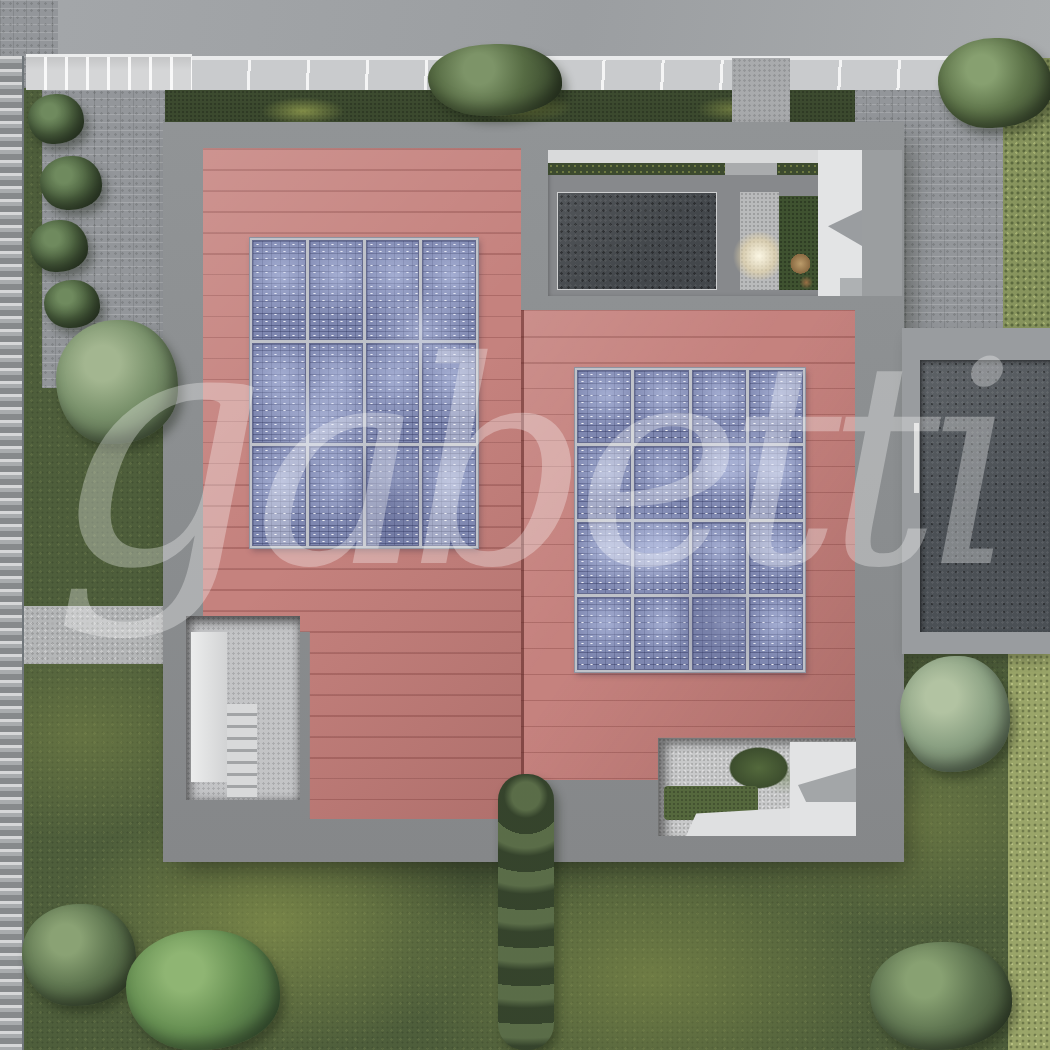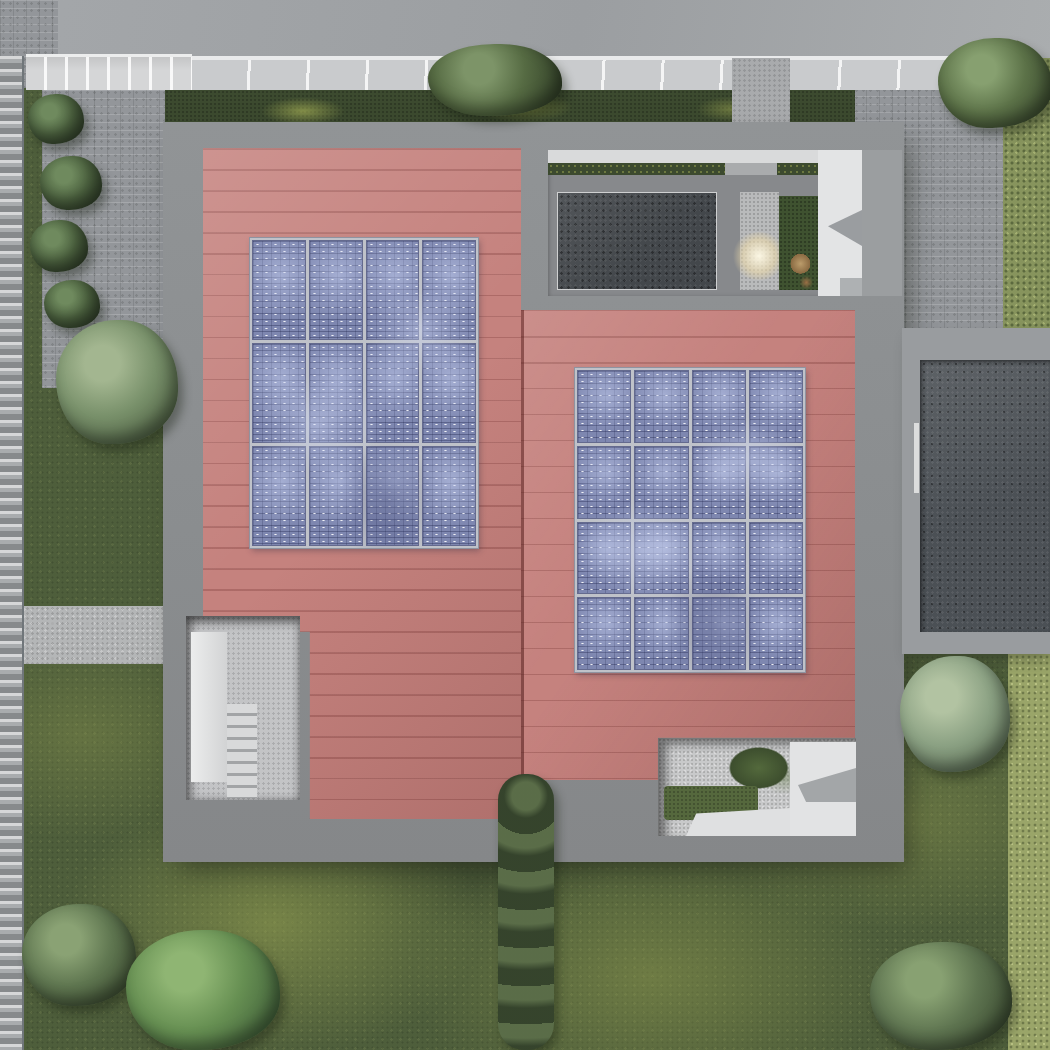--- a/index.html
+++ b/index.html
@@ -305,15 +305,16 @@
   <div class="tree z5" style="left:30px;top:220px;width:58px;height:52px;--tl:#6f8a5e;--tm:#4d6340;--td:#31402a"></div>
   <div class="tree z5" style="left:44px;top:280px;width:56px;height:48px;--tl:#6f8a5e;--tm:#4d6340;--td:#31402a"></div>
   <div class="tree z5" style="left:56px;top:320px;width:122px;height:124px;--tl:#a3b690;--tm:#78906a;--td:#4c5e41"></div>
   <div class="tree z5" style="left:22px;top:904px;width:114px;height:102px;--tl:#8aa274;--tm:#5f7650;--td:#3c4c31"></div>
   <div class="tree z5" style="left:126px;top:930px;width:154px;height:120px;--tl:#8fb573;--tm:#668f52;--td:#41603a"></div>
   <div class="hedge-column z5"></div>
   <div class="tree z5" style="left:900px;top:656px;width:110px;height:116px;--tl:#b2c3a2;--tm:#8ba183;--td:#5d7057"></div>
   <div class="tree z5" style="left:870px;top:942px;width:142px;height:108px;--tl:#88a172;--tm:#5e7450;--td:#3b4b31"></div>
 
   <div class="watermark">
+    <div class="wm-script">gabetti</div>
   </div>
 
 </div>
 
 </body></html>

